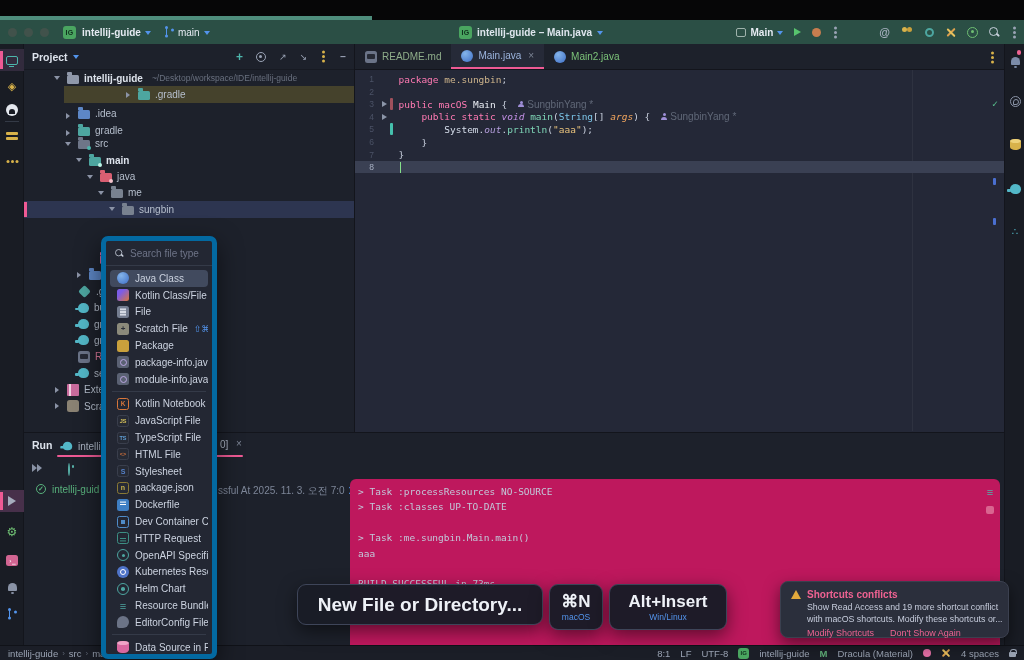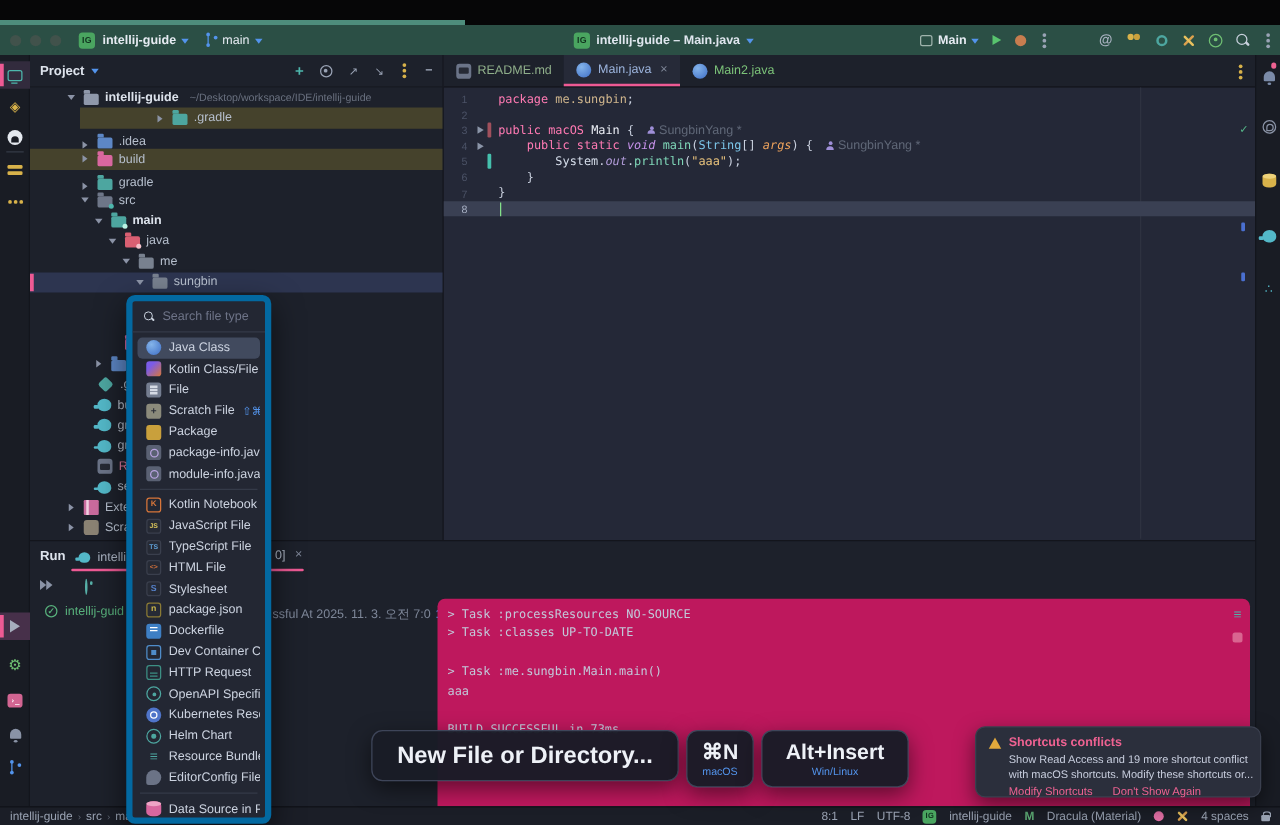--- a/index.html
+++ b/index.html
@@ -360,25 +360,20 @@
         <div class="trow olive" style="padding-left: 59px; margin-left: 40px;">
           <span class="arr closed"></span>
           <span class="tic fold f-teal"></span>
           <span class="tlabel">.gradle</span>
         </div>
         <div class="trow" style="padding-left: 39px; align-items: flex-end;">
           <span class="arr closed"></span>
           <span class="tic fold f-blue"></span>
           <span class="tlabel">.idea</span>
         </div>
-        <div class="trow olive" style="padding-left: 39px;">
-          <span class="arr closed"></span>
-          <span class="tic fold f-pink"></span>
-          <span class="tlabel">build</span>
-        </div>
         <div class="trow" style="padding-left: 39px; align-items: flex-end;">
           <span class="arr closed"></span>
           <span class="tic fold f-teal"></span>
           <span class="tlabel">gradle</span>
         </div>
         <div class="trow" style="padding-left: 39px;">
           <span class="arr open"></span>
           <span class="tic fold f-src"></span>
           <span class="tlabel">src</span>
         </div>

